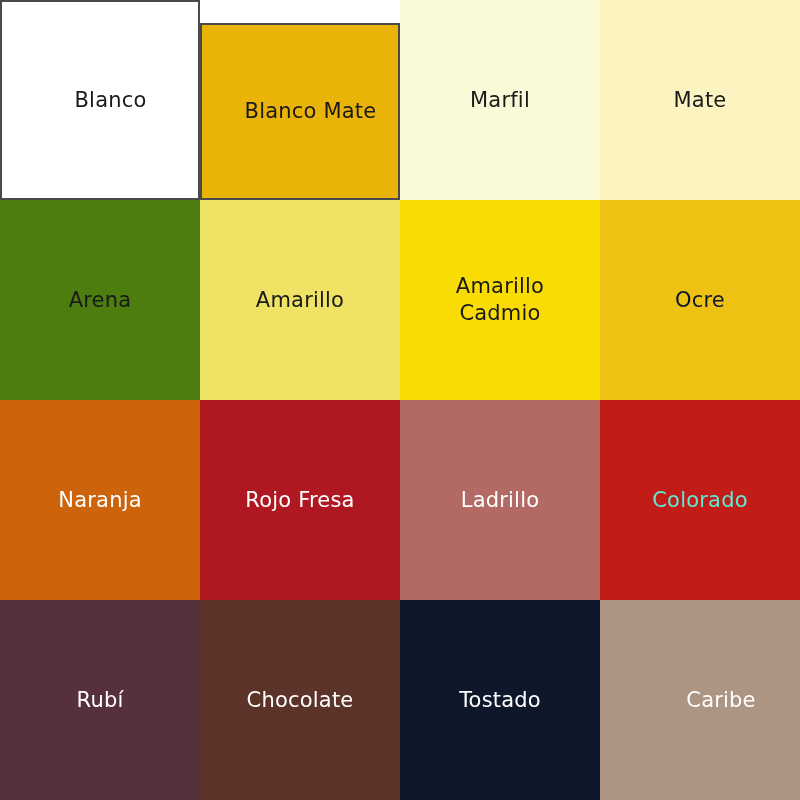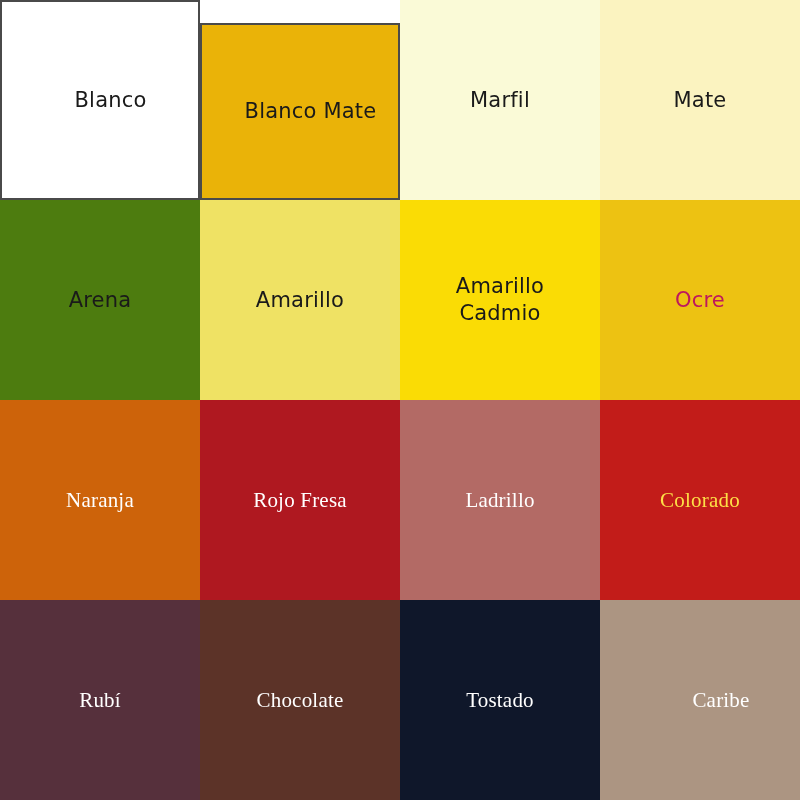--- a/index.html
+++ b/index.html
@@ -43,21 +43,20 @@
   }
 
   
   .swatch.text-dark .swatch-label {
     color: #1a1a1a;
   }
 
   
   .swatch.text-light .swatch-label {
     color: #ffffff;
-    font-family: Liberation Serif, serif;
   }
 
   
   .swatch.outlined {
     border: 2px solid #4a4a4a;
     padding-left: 21px;
   }
 </style>
 </head>
 <body>
@@ -79,33 +78,33 @@
       <span class="swatch-label" style="color: rgb(26, 26, 26);">Arena</span>
     </div>
     <div class="swatch text-dark" style="background-color: rgb(239, 226, 100);">
       <span class="swatch-label" style="color: rgb(26, 26, 26);">Amarillo</span>
     </div>
     <div class="swatch text-dark" style="background-color: rgb(250, 220, 5);">
       <span class="swatch-label" style="color: rgb(26, 26, 26);">Amarillo
 Cadmio</span>
     </div>
     <div class="swatch text-dark" style="background-color: rgb(237, 194, 18);">
-      <span class="swatch-label" style="color: #be185d;">Ocre</span>
+      <span class="swatch-label" style="color: #0f172a;">Ocre</span>
     </div>
     <div class="swatch text-light" style="background-color: rgb(205, 99, 10);">
       <span class="swatch-label" style="color: rgb(255, 255, 255);">Naranja</span>
     </div>
     <div class="swatch text-light" style="background-color: rgb(175, 24, 32);">
       <span class="swatch-label" style="color: rgb(255, 255, 255);">Rojo Fresa</span>
     </div>
     <div class="swatch text-light" style="background-color: rgb(179, 106, 101);">
       <span class="swatch-label" style="color: rgb(255, 255, 255);">Ladrillo</span>
     </div>
     <div class="swatch text-light" style="background-color: rgb(194, 28, 25);">
-      <span class="swatch-label" style="color: #fde047;">Colorado</span>
+      <span class="swatch-label" style="color: #5eead4;">Colorado</span>
     </div>
     <div class="swatch text-light" style="background-color: rgb(86, 48, 60); justify-content: center;">
       <span class="swatch-label" style="color: rgb(255, 255, 255);">Rubí</span>
     </div>
     <div class="swatch text-light" style="background-color: rgb(92, 51, 40);">
       <span class="swatch-label" style="color: rgb(255, 255, 255);">Chocolate</span>
     </div>
     <div class="swatch text-light" style="background-color: #0f172a;">
       <span class="swatch-label" style="color: rgb(255, 255, 255);">Tostado</span>
     </div>

